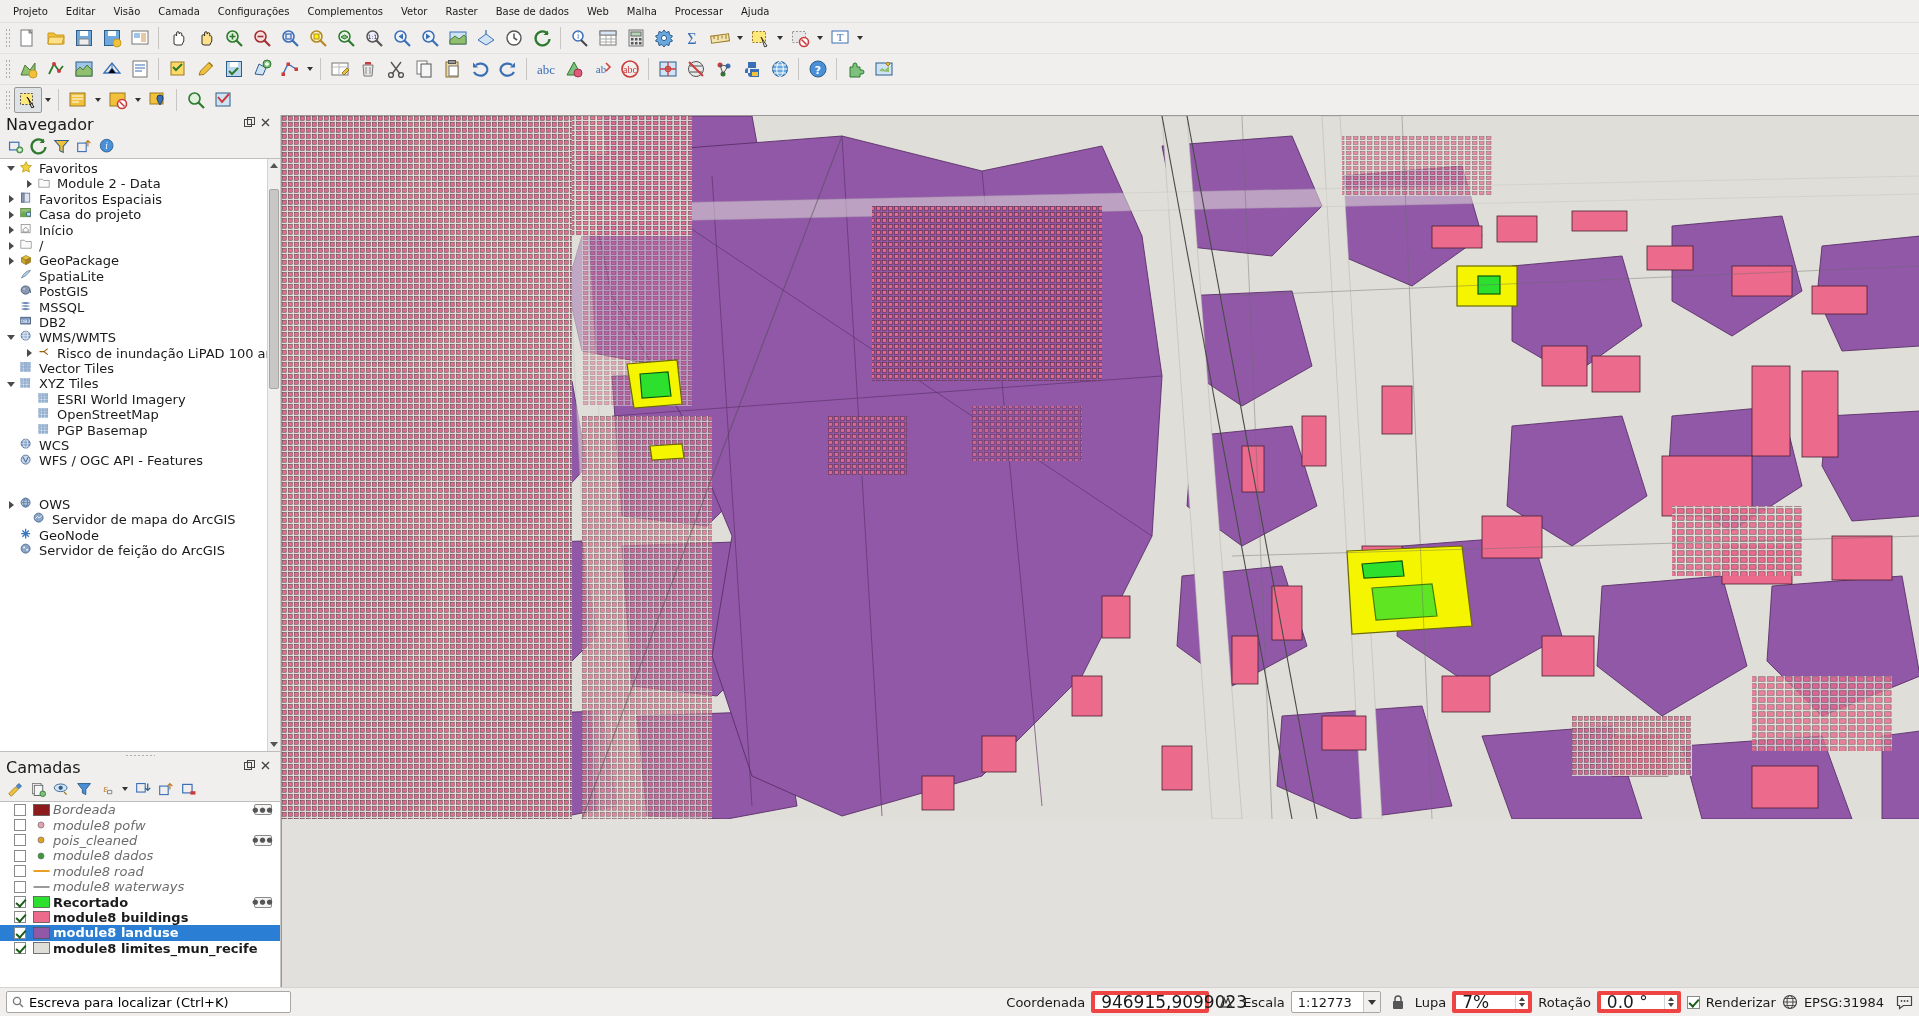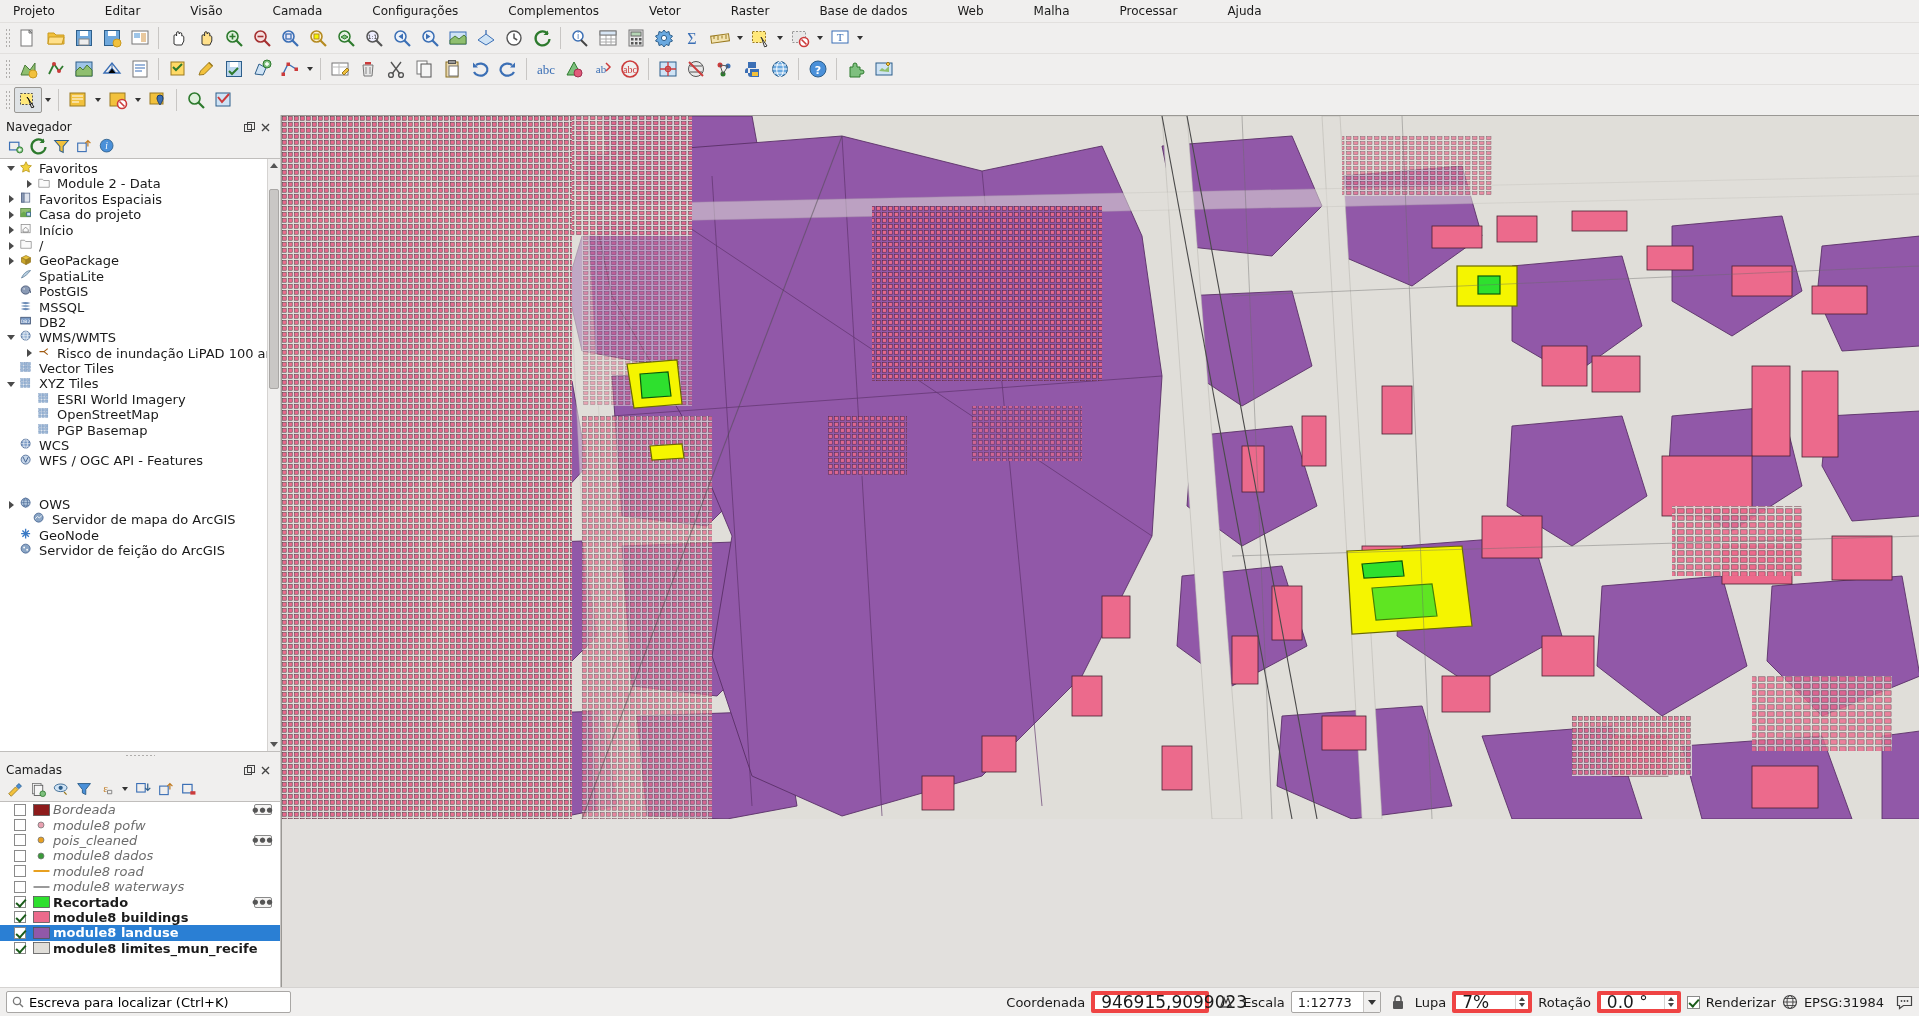--- a/index.html
+++ b/index.html
@@ -14,22 +14,21 @@
     -webkit-font-smoothing: antialiased;
   }
 
   
   .menubar {
     height: 22px;
     display: flex;
     align-items: center;
     background: #f0efee;
     padding-left: 4px;
-    font-size: 12px;
-    gap: 32px;
+    font-size: 10px;
   }
   .menubar .mi {
     padding: 2px 9px;
     white-space: nowrap;
     cursor: default;
   }
 
   
   .toolbar {
     height: 31px;
@@ -85,23 +84,23 @@
     width: 281px;
     min-width: 281px;
     display: flex;
     flex-direction: column;
     background: #f0efee;
     border-right: 1px solid #c8c6c4;
   }
   .panel-title {
     height: 19px;
     display: flex;
-    align-items: flex-end;
+    align-items: flex-start;
     padding: 0 8px 0 6px;
-    font-size: 12px;
+    font-size: 16px;
     background: #f0efee;
     position: relative;
   }
   .panel-title .ttl { flex: 1; }
   .panel-title .pbtn {
     width: 14px; height: 14px;
     margin-left: 2px;
     display: inline-flex; align-items: center; justify-content: center;
     cursor: pointer;
     font-size: 9px;

